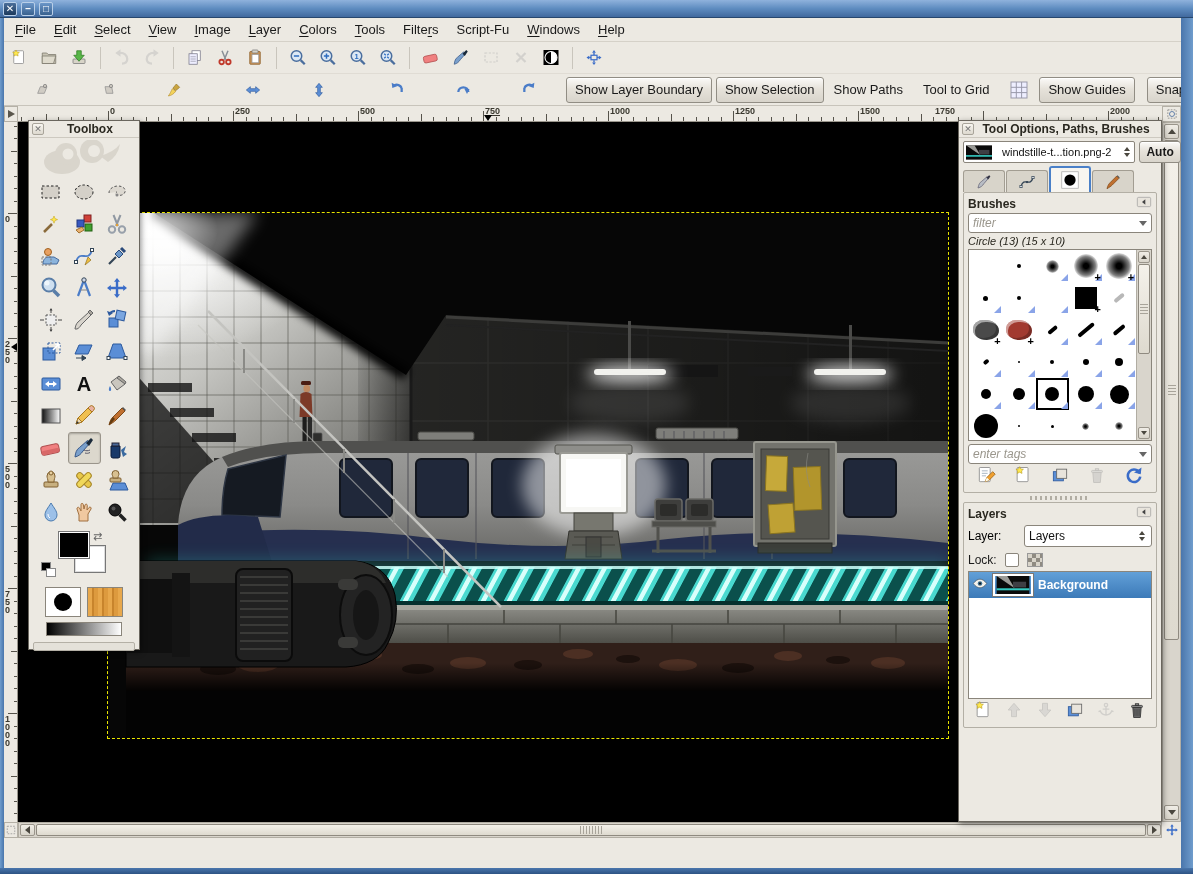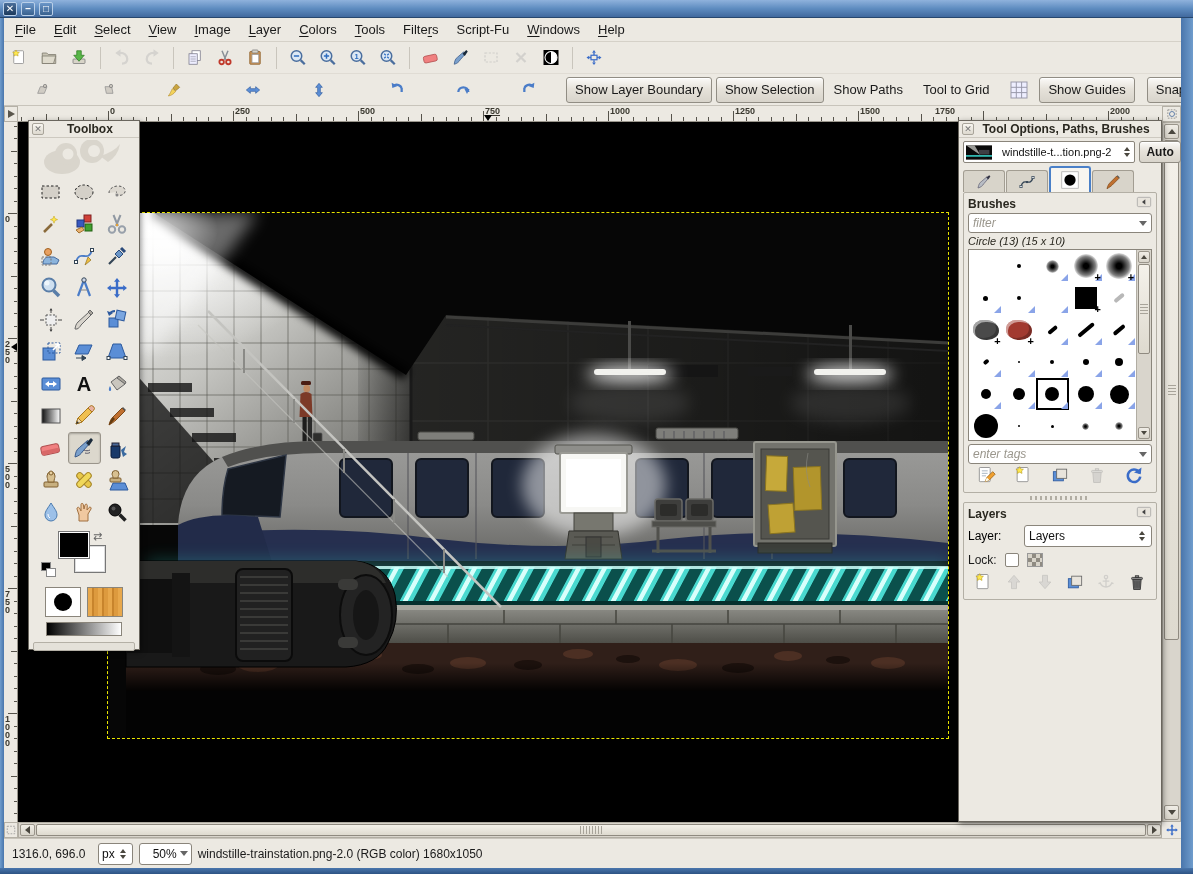--- a/index.html
+++ b/index.html
@@ -1303,20 +1303,36 @@
               <i class="tri-up"></i>
               <i class="tri-down"></i>
             </span>
         </div>
       </div>
       <div class="lockrow">
         <span>Lock:</span>
         <span class="checkbox"></span>
         <span class="checker"></span>
       </div>
+      <div class="layerlist" id="layerlist">
+          <div class="layerrow sel">
+            <span><svg class="eye" viewBox="0 0 24 18">
+                <path d="M2 9c3-4.5 7-6.5 10-6.5S19 4.5 22 9c-3 4.5-7 6.5-10 6.5S5 13.5 2 9z" fill="#f4f2ec" stroke="#45525e"></path>
+                <circle cx="12" cy="9" r="3.4" fill="#3a6c8e"></circle>
+                <circle cx="12" cy="9" r="1.5" fill="#0a0a0a"></circle>
+              </svg></span>
+            <span class="lthumb"><svg width="36" height="18" viewBox="0 0 40 22">
+                <rect width="40" height="22" fill="#0a0a0a"></rect>
+                <path d="M0 0l13 0 9 15z" fill="#9a9a96"></path>
+                <rect x="20" y="7" width="16" height="7" fill="#3e3e44"></rect>
+                <rect y="15" width="40" height="2.5" fill="#35c8c0"></rect>
+              </svg></span>
+            <span class="nm">Background</span>
+          </div>
+        </div>
       <div class="iconrow" id="layeractions">
           <span><svg viewBox="0 0 24 24">
               <rect x="5" y="3" width="13" height="17" rx="1" fill="#fff" stroke="#888"></rect>
               <path d="M8 2l1.4 2.8 3.1.3-2.2 2 .5 3-2.8-1.5-2.8 1.5.5-3-2.2-2 3.1-.3z" fill="#ffe94e" stroke="#b69a1f" stroke-width=".7"></path>
             </svg></span>
           <span class="dis"><svg viewBox="0 0 24 24">
               <path d="M12 4l7 8h-4v8h-6v-8H5z" fill="#c2beb4" stroke="#9a968c"></path>
             </svg></span>
           <span class="dis"><svg viewBox="0 0 24 24">
               <path d="M12 20l-7-8h4V4h6v8h4z" fill="#c2beb4" stroke="#9a968c"></path>
@@ -1332,32 +1348,17 @@
           <span><svg viewBox="0 0 24 24">
               <path d="M7 9h10l-1 12H8z" fill="#666" stroke="#333"></path>
               <rect x="5.5" y="6.5" width="13" height="2.5" rx="1" fill="#888" stroke="#333"></rect>
               <rect x="10" y="4.5" width="4" height="2" fill="#888" stroke="#333"></rect>
               <path d="M9.5 11v8M12 11v8M14.5 11v8" stroke="#444" fill="none"></path>
             </svg></span>
         </div>
     </div>
   </div>
 
-  <div class="statusbar">
-    <span class="pos">1316.0, 696.0</span>
-    <div class="sbcombo">
-      <span class="v">px</span>
-      <span class="spin">
-          <i class="tri-up"></i>
-          <i class="tri-down"></i>
-        </span>
-    </div>
-    <div class="sbcombo">
-      <span class="v" style="min-width:34px;text-align:right;">50%</span>
-      <i class="chev" style="width:0;height:0;border-left:4px solid transparent;border-right:4px solid transparent;border-top:5px solid #666;"></i>
-    </div>
-    <span>windstille-trainstation.png-2.0 (RGB color) 1680x1050</span>
-  </div>
 
   <div class="bord l"></div>
   <div class="bord r"></div>
   <div class="bord b"></div>
 </div>
 
 </body></html>

